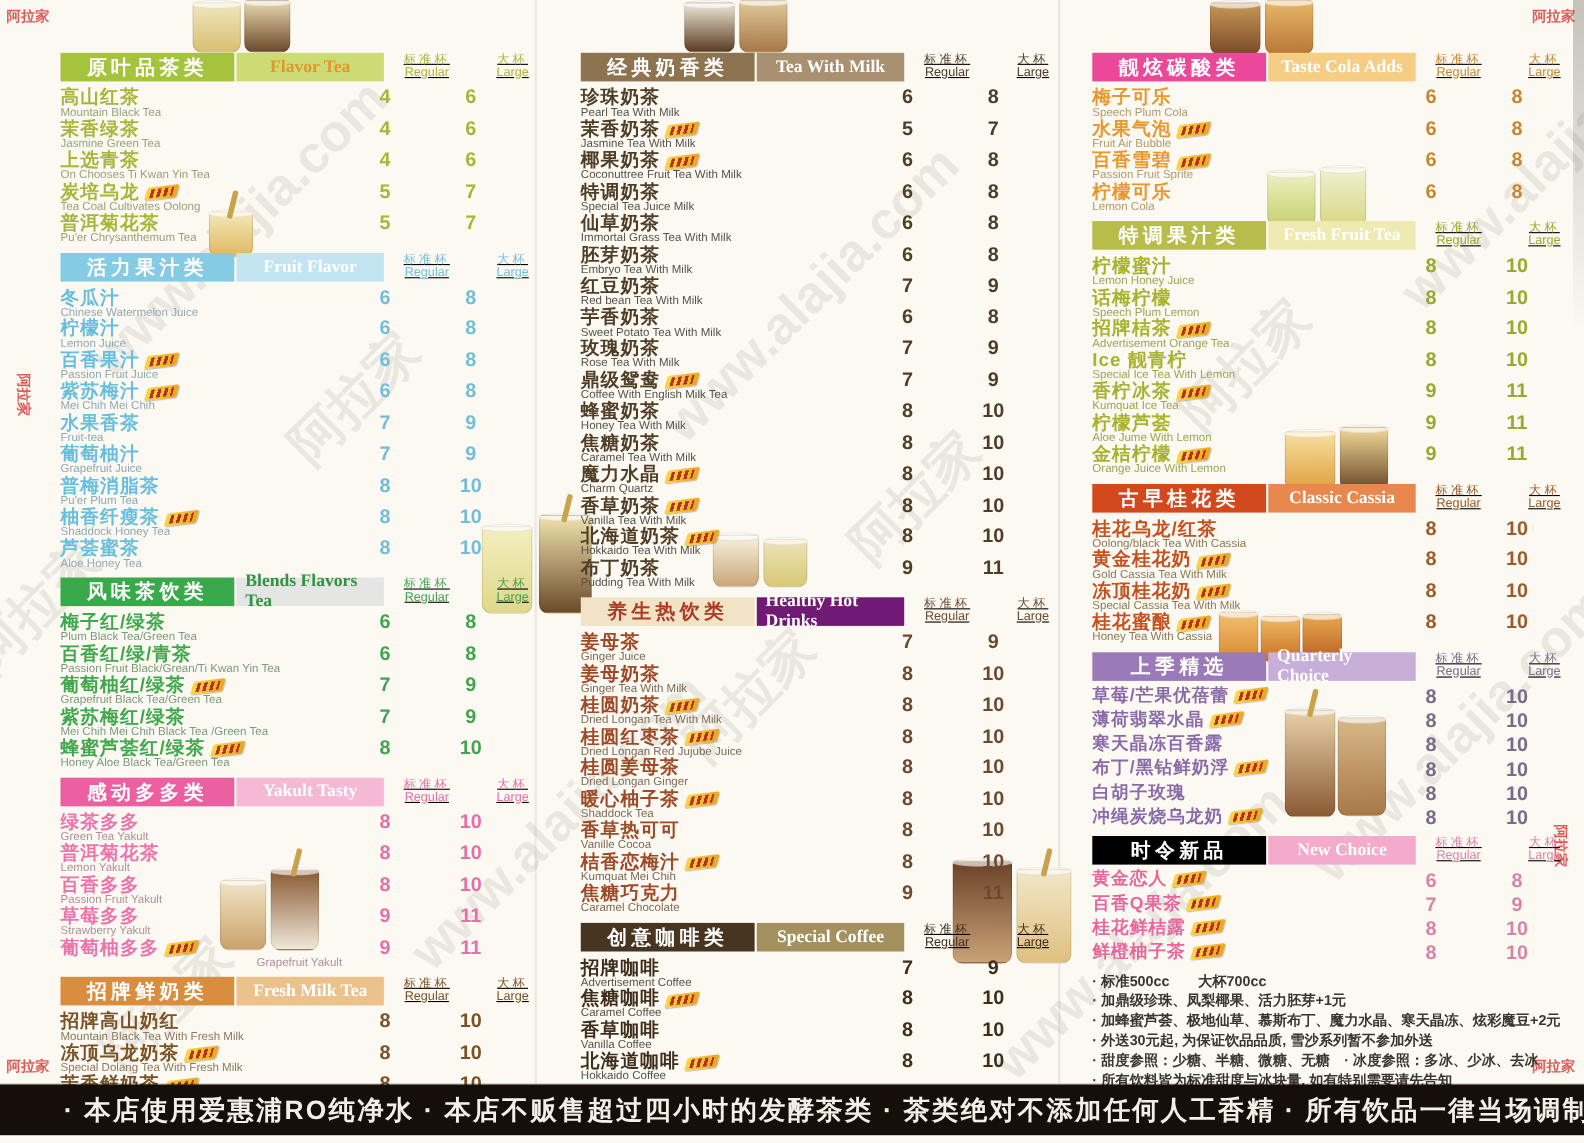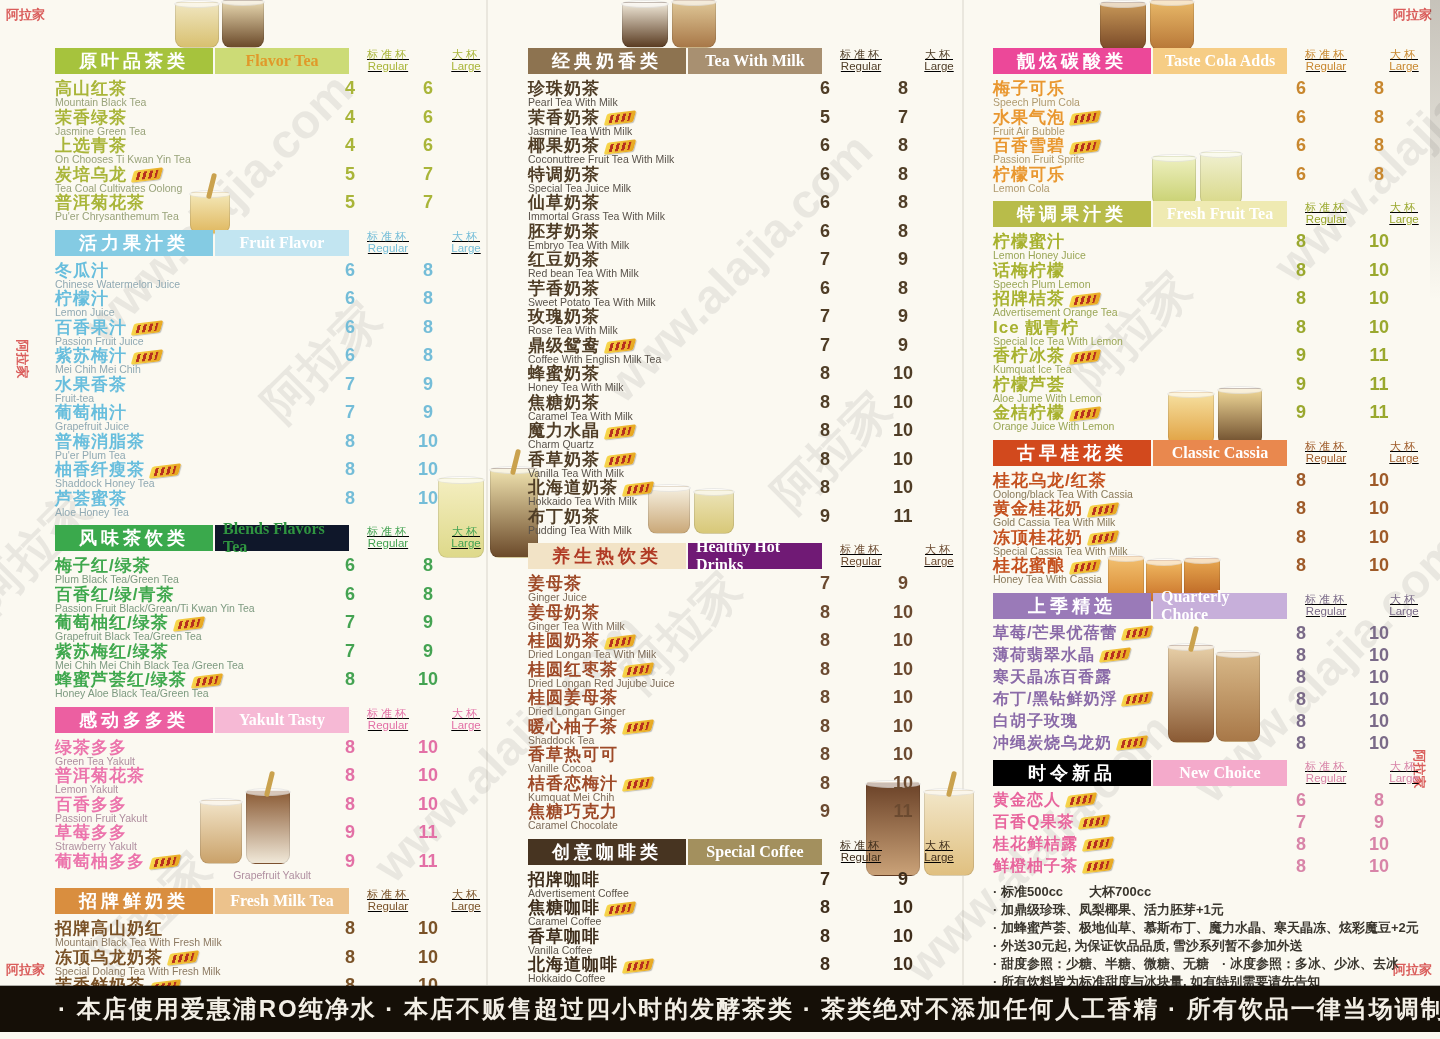--- a/index.html
+++ b/index.html
@@ -261,21 +261,21 @@
             <div class="cn-line"><span style="color: rgb(104, 190, 221);">芦荟蜜茶</span></div>
             <div class="en-line" style="color: rgb(144, 169, 179);">Aloe Honey Tea</div>
           </div>
           <div class="price" style="color: rgb(116, 189, 216);">8</div>
           <div class="price" style="color: rgb(116, 189, 216);">10</div>
         </div>
       </div>
       <div class="menu-section">
         <div class="sec-head">
           <div class="head-cn" style="background: rgb(58, 169, 76); color: rgb(255, 255, 255);">风味茶饮类</div>
-          <div class="head-en" style="background: #0f172a; color: rgb(47, 148, 64);">Blends Flavors Tea</div>
+          <div class="head-en" style="background: #e5e5e5; color: rgb(47, 148, 64);">Blends Flavors Tea</div>
           <div class="head-spacer"></div>
           <div class="price-head">
             <div class="ph-cell" style="color: rgb(68, 163, 82);">
               <span class="cnl">标准杯</span>
               <span class="enl">Regular</span>
             </div>
             <div class="ph-cell" style="color: rgb(68, 163, 82);">
               <span class="cnl">大杯</span>
               <span class="enl">Large</span>
             </div>

